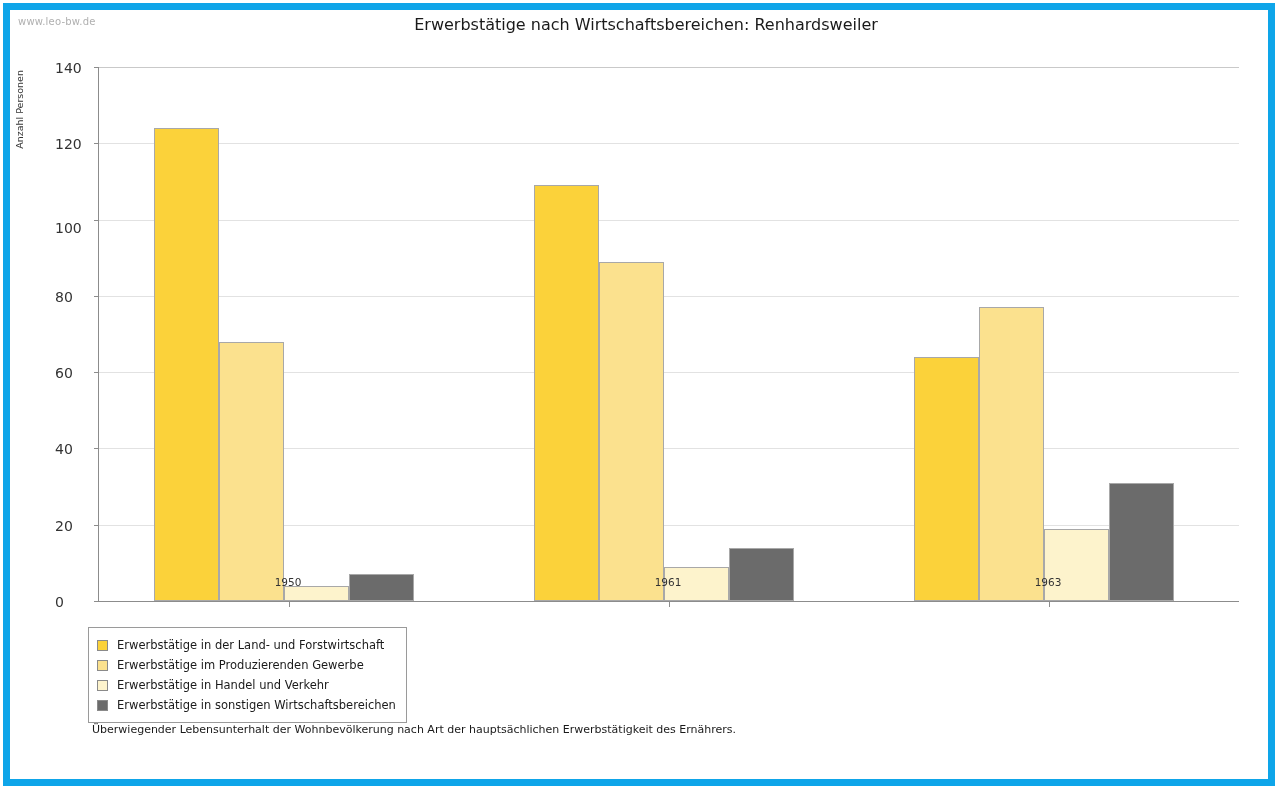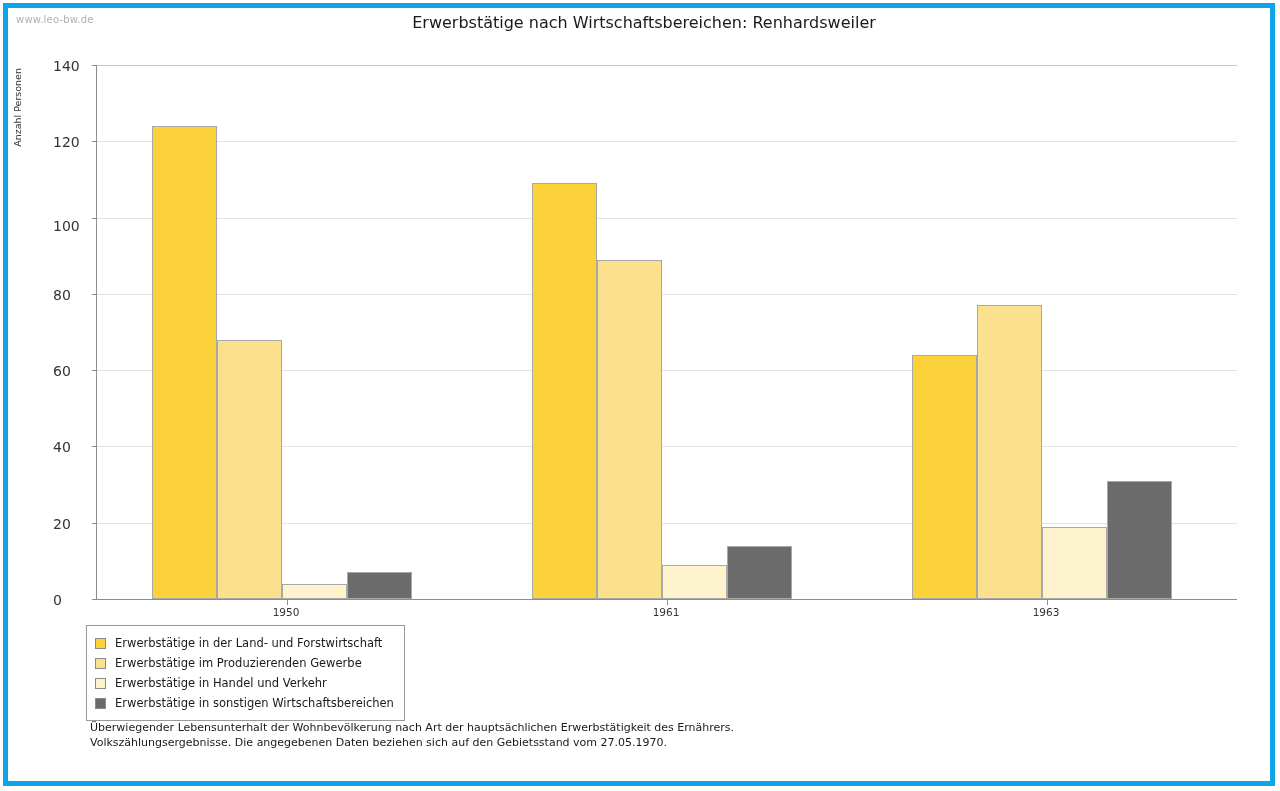--- a/index.html
+++ b/index.html
@@ -12,21 +12,21 @@
     background: #ffffff;
     font-family: "DejaVu Sans", sans-serif;
     overflow: hidden;
   }
   .frame {
     position: absolute;
     left: 3px;
     top: 3px;
     width: 1272px;
     height: 783px;
-    border: 5px solid #0ea5e9;
+    border: 7px solid #0ea5e9;
     box-sizing: border-box;
     background: #ffffff;
   }
   .watermark {
     position: absolute;
     left: 8px;
     top: 6px;
     font-size: 10px;
     color: #b0b0b0;
     letter-spacing: 0.2px;
@@ -101,21 +101,21 @@
   }
   .xtick-mark {
     position: absolute;
     bottom: -6px;
     width: 1px;
     height: 6px;
     background: #8c8c8c;
   }
   .xlabel {
     position: absolute;
-    top: 598px;
+    top: 566px;
     font-size: 10.5px;
     color: #333;
     text-align: left;
     transform: translateX(-50%);
   }
   .legend {
     position: absolute;
     left: 78px;
     top: 617px;
     border: 1px solid #9a9a9a;
@@ -229,20 +229,19 @@
         <span class="legend-label">Erwerbstätige in Handel und Verkehr</span>
       </div>
       <div class="legend-row">
         <span class="legend-swatch" style="background: rgb(107, 107, 107);"></span>
         <span class="legend-label">Erwerbstätige in sonstigen Wirtschaftsbereichen</span>
       </div>
     </div>
 
   <div class="footnotes">
     <div>Überwiegender Lebensunterhalt der Wohnbevölkerung nach Art der hauptsächlichen Erwerbstätigkeit des Ernährers.</div>
-    <div>Volkszählungsergebnisse. Die angegebenen Daten beziehen sich auf den Gebietsstand vom 27.05.1970.</div>
   </div>
 
 
 <div class="xlabel" style="left: 278px;">1950</div>
     <div class="xlabel" style="left: 658px;">1961</div>
     <div class="xlabel" style="left: 1038px;">1963</div>
   </div>
 
 </body></html>

